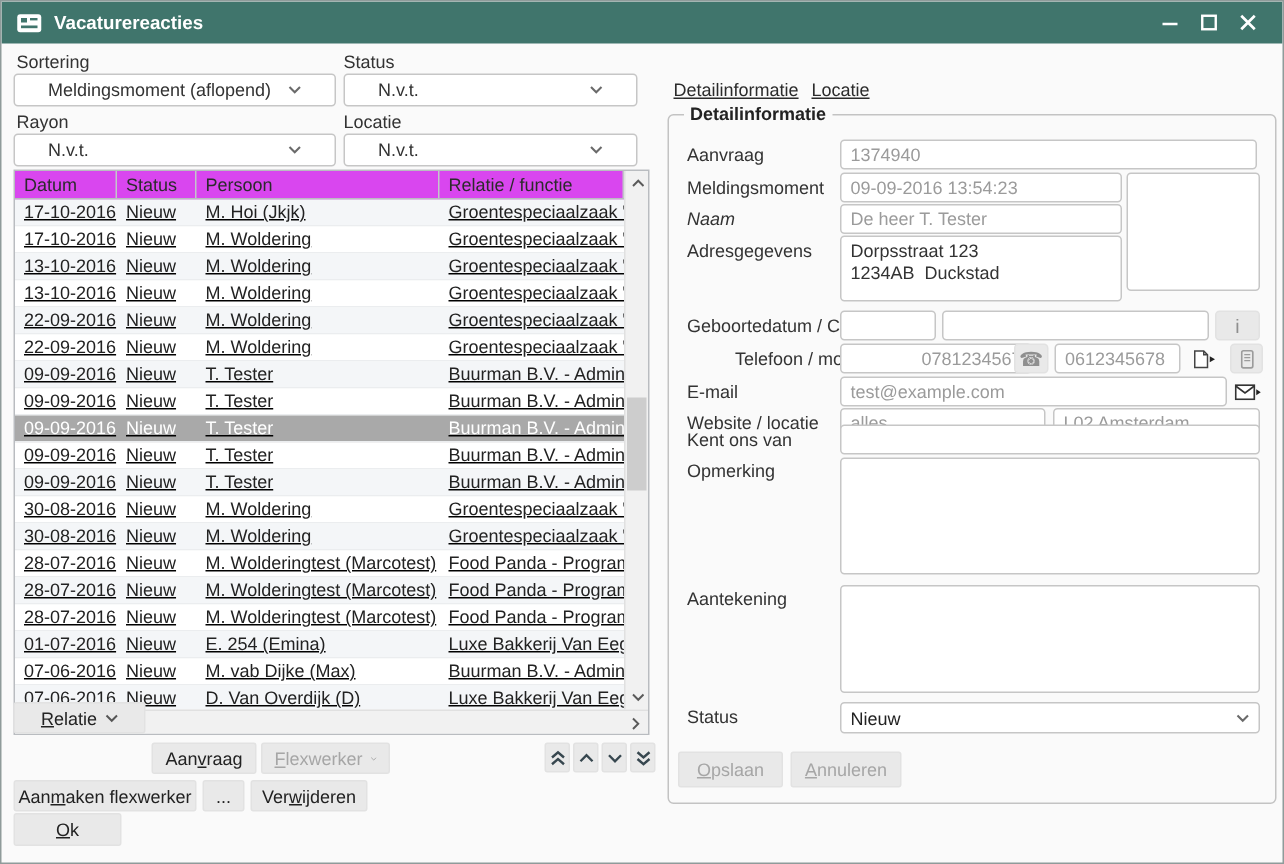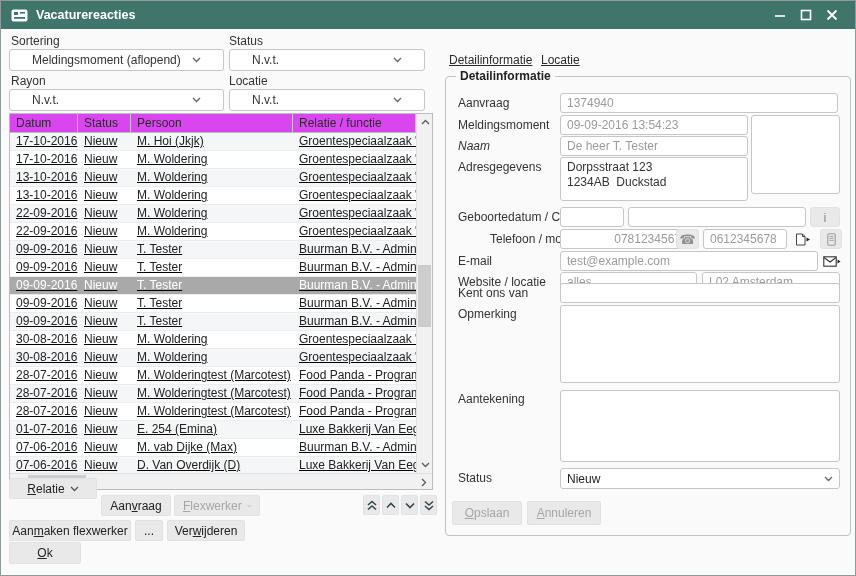--- a/index.html
+++ b/index.html
@@ -274,21 +274,21 @@
         <div class="hthumb"></div>
       </div>
       <span class="sbtn">
         <svg width="6" height="9" viewBox="0 0 6 9">
             <polyline points="1,1 4.5,4.5 1,8" fill="none" stroke="#5a5a5a" stroke-width="1.3"></polyline>
           </svg>
       </span>
     </div>
   </div>
 
-  <div class="btn" style="left:8px;top:477px;width:88px;">
+  <div class="btn" style="left:8px;top:467px;width:88px;">
     <span><u>R</u>elatie</span>
     <svg width="9" height="6" viewBox="0 0 9 6">
         <polyline points="1,1 4.5,4.5 8,1" fill="none" stroke="#555" stroke-width="1.3"></polyline>
       </svg>
   </div>
   <div class="btn" style="left:100px;top:494px;width:70px;">
     <span>Aan<u>v</u>raag</span>
   </div>
   <div class="btn disabled" style="left:173px;top:494px;width:86px;">
     <span><u>F</u>lexwerker</span>

